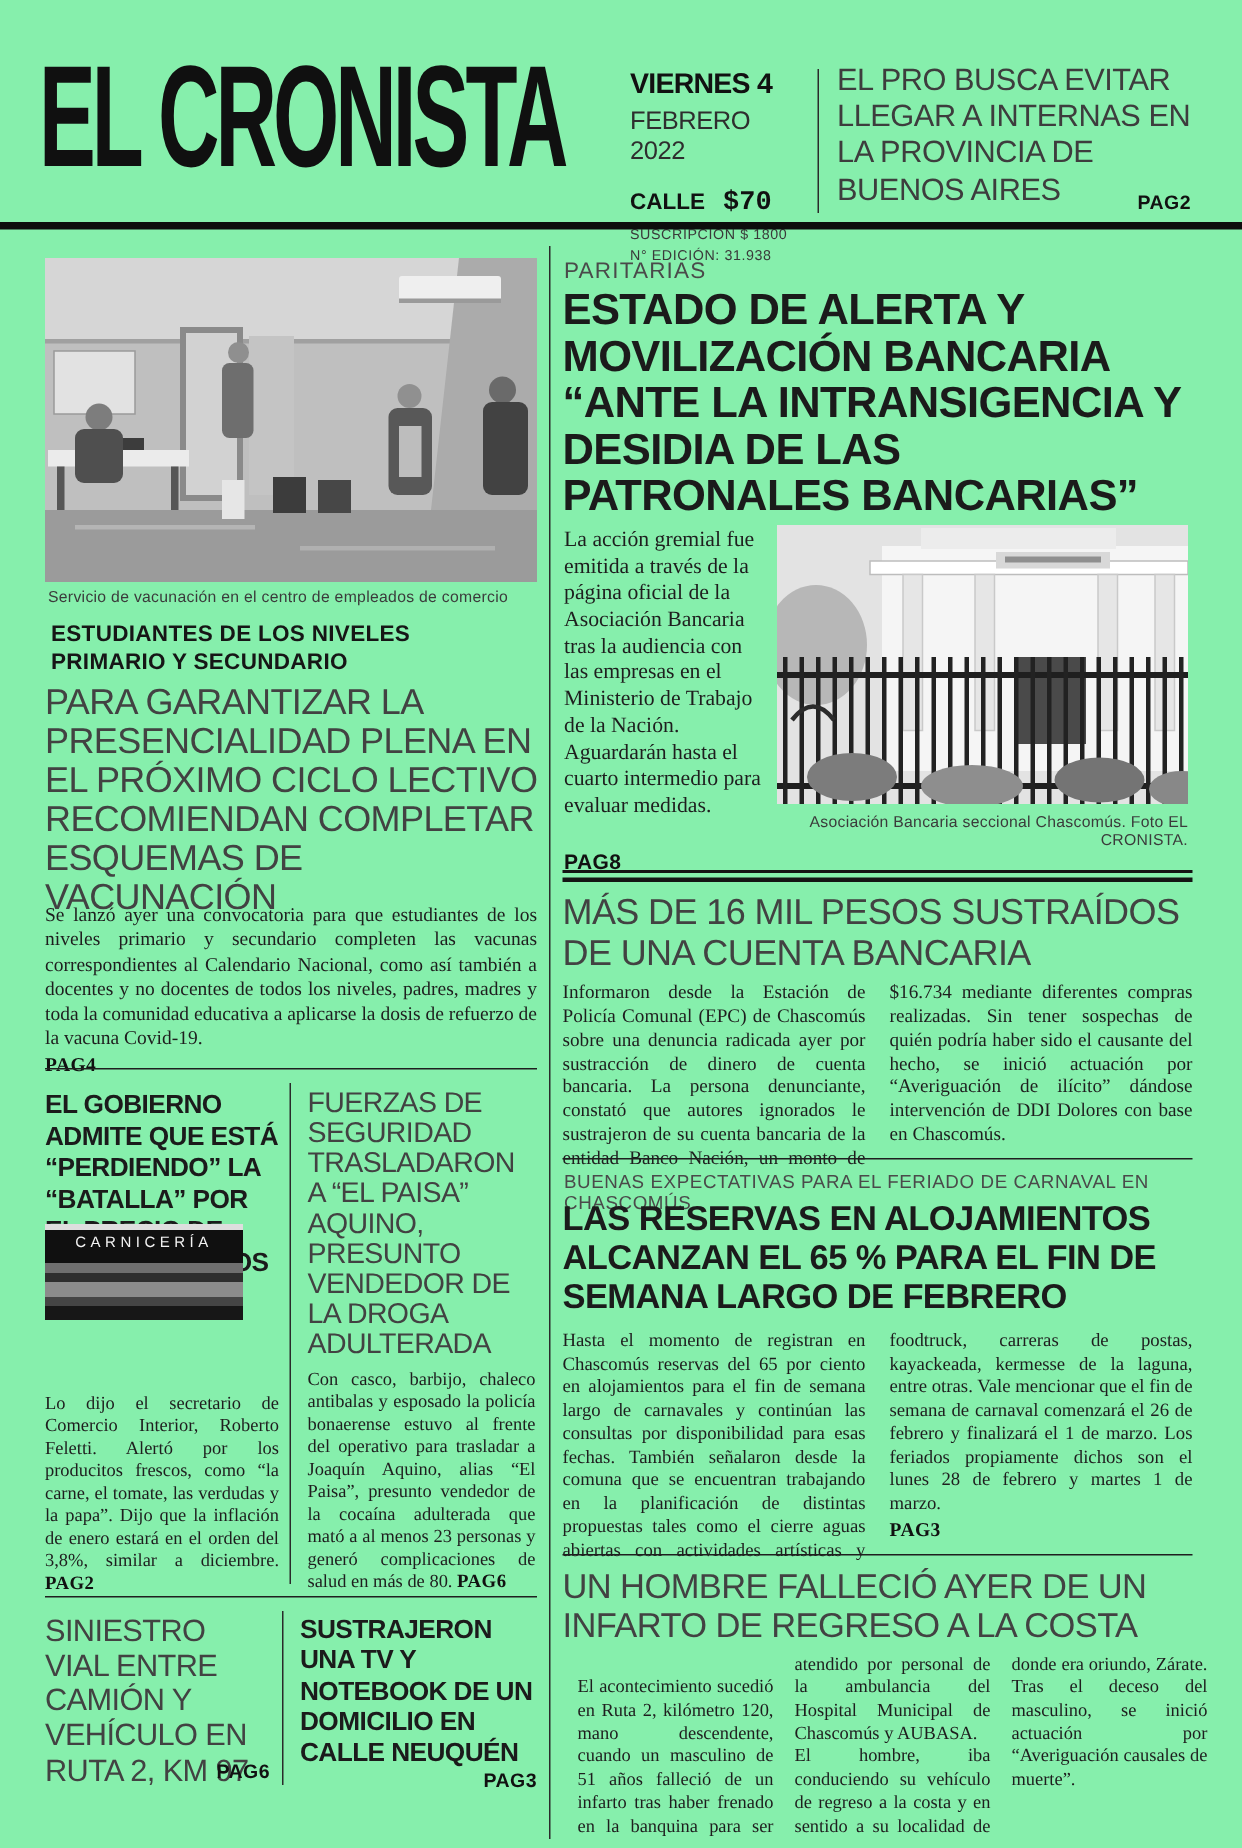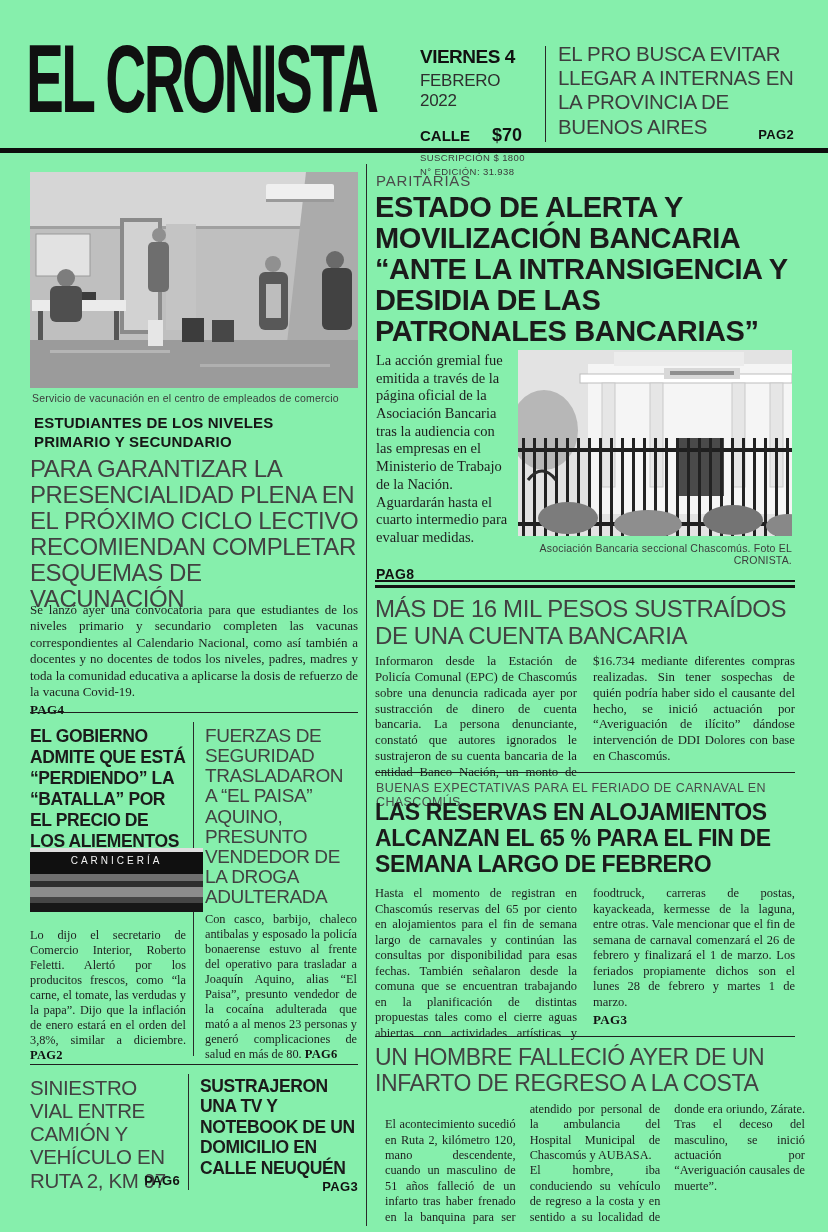--- a/index.html
+++ b/index.html
@@ -7,21 +7,21 @@
         font-family:"Liberation Sans",sans-serif;color:#1c1c1c;}
   .abs{position:absolute;}
   
   .masthead{left:26px;top:30px;width:380px;height:110px;overflow:visible;}
   .masthead .t{display:inline-block;font-weight:900;font-size:86px;letter-spacing:-4px;line-height:1;
                transform:scale(0.66,1.12);transform-origin:left top;white-space:nowrap;color:#101010;}
   .info{left:420px;top:46px;width:120px;}
   .info .day{font-weight:800;font-size:19px;letter-spacing:-0.5px;color:#111;}
   .info .my{font-weight:400;font-size:17px;color:#2e2e2e;margin-top:3px;letter-spacing:-0.3px;}
   .info .price{margin-top:14px;font-size:15px;font-weight:900;color:#111;}
-  .info .price b{font-size:18px;margin-left:22px;}
+  .info .price b{font-size:18px;margin-left:12px;font-family:Liberation Mono, monospace;}
   .info .small{font-size:9.5px;letter-spacing:0.4px;color:#3a3a3a;margin-top:6px;line-height:1.35;}
   .hdr-divider{left:545px;top:46px;width:1px;height:96px;background:#2a2a2a;}
   .promo{left:558px;top:42px;width:236px;height:102px;}
   .promo .hl{font-size:20.5px;line-height:1.18;color:#3d3d3d;font-weight:400;letter-spacing:-0.3px;}
   .promo .pag{position:absolute;right:0;bottom:2px;}
   .black-rule{left:0;top:148px;width:828px;height:5px;background:#0d0d0d;}
   
   .pag{font-weight:900;font-size:13px;color:#111;letter-spacing:0.3px;}
   .kicker-bold{font-weight:800;font-size:15px;line-height:1.25;color:#161616;letter-spacing:0.2px;}
   .kicker-light{font-weight:400;color:#4a4a4a;letter-spacing:0.8px;}
@@ -115,21 +115,21 @@
   <div class="abs serif" style="left:30px;top:602px;width:328px;font-size:13px;line-height:1.26;">
     <span class="tx indent">Se lanzó ayer una convocatoria para que estudiantes de los niveles primario y secundario completen las vacunas correspondientes al Calendario Nacional, como así también a docentes y no docentes de todos los niveles, padres, madres y toda la comunidad educativa a aplicarse la dosis de refuerzo de la vacuna Covid-19.</span>
     <b class="pag" style="display:block;margin-top:2px;">PAG4</b>
   </div>
 
   <div class="abs rule" style="left:30px;top:712px;width:328px;height:1px;"></div>
   <div class="abs vline" style="left:193px;top:722px;height:334px;"></div>
 
   <div class="abs hl-bold" style="left:30px;top:726px;width:156px;font-size:17.5px;line-height:1.2;">EL GOBIERNO ADMITE QUE ESTÁ “PERDIENDO” LA “BATALLA” POR EL PRECIO DE LOS ALIEMENTOS</div>
 
-  <div class="abs carni" style="left:30px;top:848px;width:173px;height:64px;">
+  <div class="abs carni" style="left:30px;top:816px;width:132px;height:64px;">
     <div class="sign">CARNICERÍA</div>
   </div>
 
   <div class="abs serif" style="left:30px;top:928px;width:156px;font-size:12.3px;line-height:1.22;">
     <span class="tx indent">Lo dijo el secretario de Comercio Interior, Roberto Feletti. Alertó por los producitos frescos, como “la carne, el tomate, las verdudas y la papa”. Dijo que la inflación de enero estará en el orden del 3,8%, similar a diciembre.</span>
     <b class="pag" style="font-size:12.5px;">PAG2</b>
   </div>
 
   <div class="abs hl-light" style="left:205px;top:726px;width:152px;font-size:19px;line-height:1.06;">FUERZAS DE SEGURIDAD TRASLADARON A “EL PAISA” AQUINO, PRESUNTO VENDEDOR DE LA DROGA ADULTERADA</div>
 

